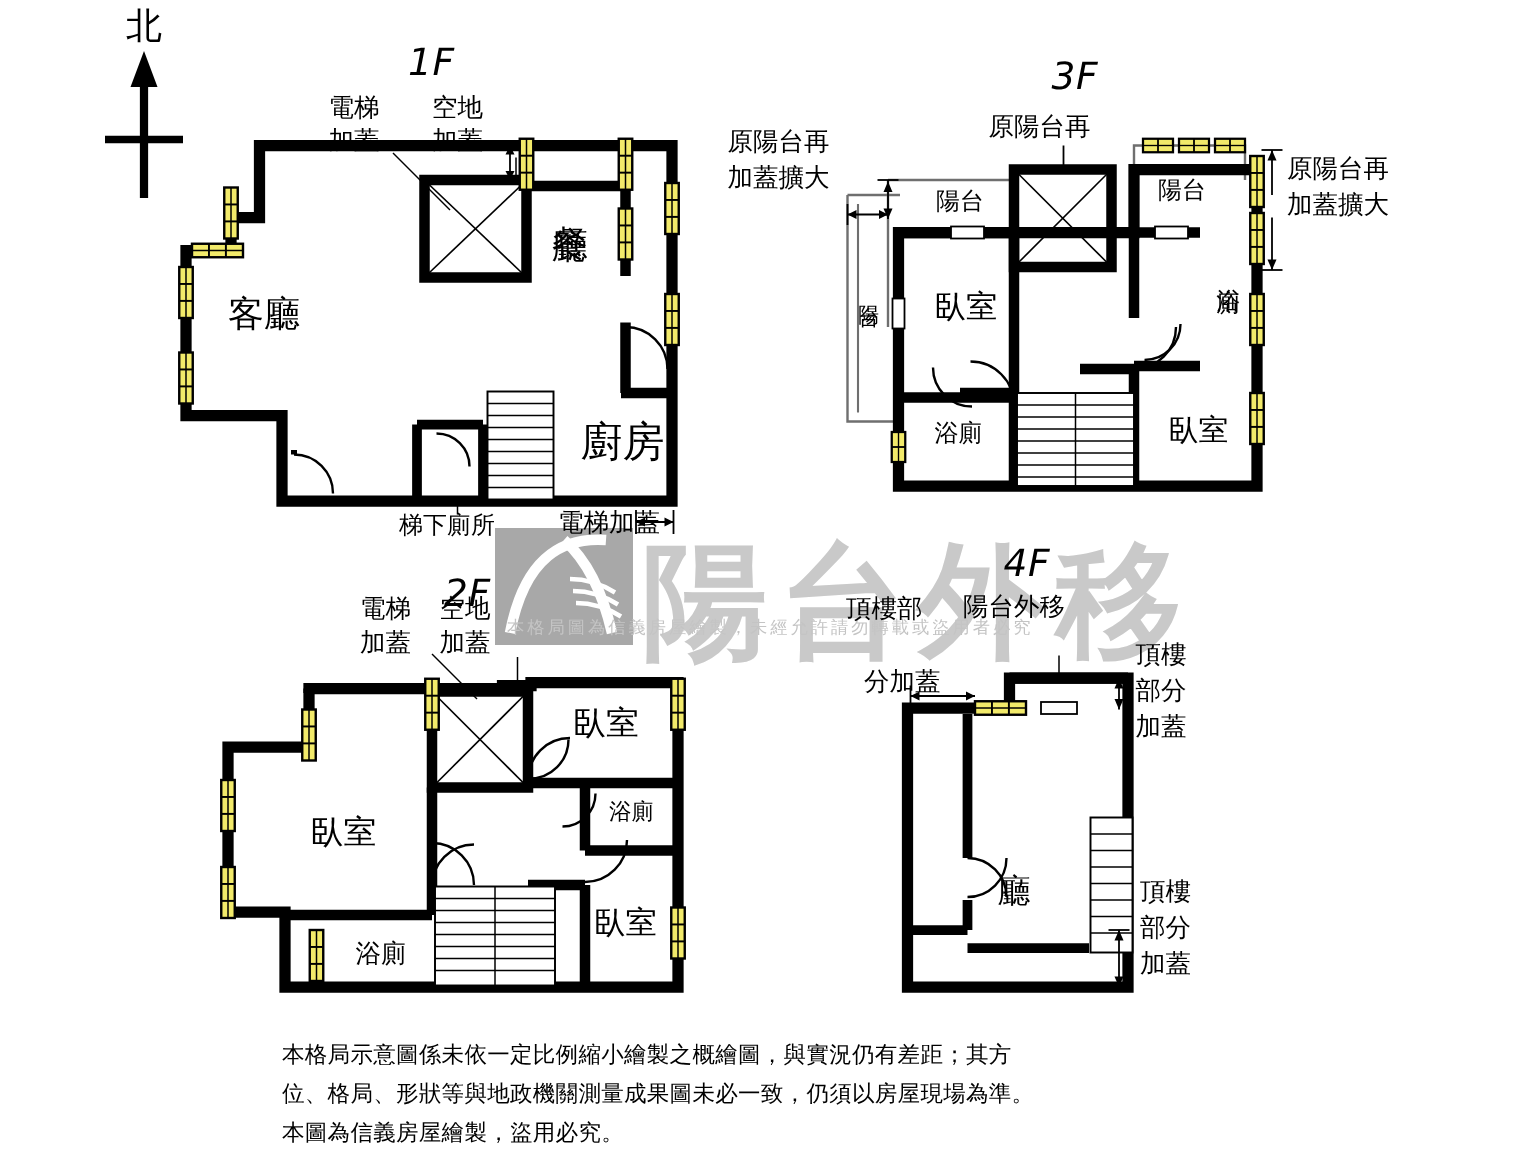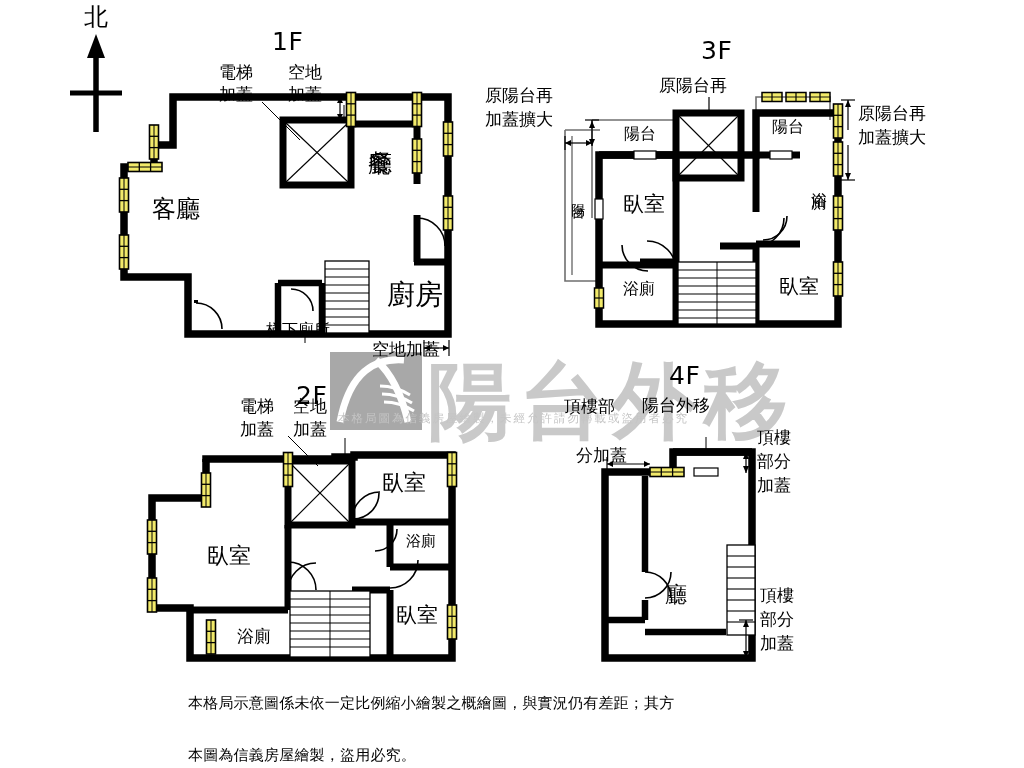--- a/index.html
+++ b/index.html
@@ -1,21 +1,21 @@
 <!DOCTYPE html>
 <html><head>
 <meta charset="utf-8">
 <style>
   html,body{margin:0;padding:0;background:#fff;}
   body{width:1024px;height:768px;position:relative;overflow:hidden;
        font-family:"DejaVu Sans","Liberation Sans",sans-serif;color:#000;}
   #stage{position:absolute;left:0;top:0;width:1024px;height:768px;}
   svg{position:absolute;left:0;top:0;width:1024px;height:768px;}
   .lbl{position:absolute;white-space:nowrap;line-height:1.12;}
-  .floor-tag{font-size:25px;font-weight:400;letter-spacing:.5px;}
+  .floor-tag{font-size:25px;font-weight:400;letter-spacing:.5px;font-style:italic;}
   .room{font-size:22px;text-align:center;}
   .room-sm{font-size:15px;}
   .room-xs{font-size:13px;}
   .note{font-size:17px;}
   .note-sm{font-size:15px;}
   .vert{writing-mode:vertical-rl;text-orientation:upright;}
   .disclaimer{position:absolute;font-size:15px;line-height:1.5;letter-spacing:.2px;}
   .wm-main{position:absolute;font-size:84px;color:#c9c9c9;font-weight:700;letter-spacing:8px;}
   .wm-sub{position:absolute;font-size:11.5px;color:#c4c4c4;letter-spacing:2px;}
   .wm-logo{position:absolute;}
@@ -310,23 +310,23 @@
 
   <div class="lbl note" style="left:288px;top:63px;">空地</div>
   <div class="lbl note" style="left:288px;top:85px;">加蓋</div>
 
   <div class="lbl room" style="left:152px;top:196px;font-size:24px;">客廳</div>
 
   <div class="lbl room vert" style="left:366px;top:131px;font-size:24px;">餐廳</div>
 
   <div class="lbl room" style="left:387px;top:279px;font-size:28px;">廚房</div>
 
-  <div class="lbl note-sm" style="left:266px;top:321px;font-size:16px;">梯下廁所</div>
-
-  <div class="lbl note-sm" style="left:372px;top:340px;font-size:17px;">空地加蓋</div>
+  <div class="lbl note-sm" style="left:266px;top:341px;font-size:16px;">梯下廁所</div>
+
+  <div class="lbl note-sm" style="left:372px;top:340px;font-size:17px;">電梯加蓋</div>
 
   <div class="lbl floor-tag" style="left:701px;top:37px;">3F</div>
 
   <div class="lbl note" style="left:659px;top:76px;">原陽台再</div>
 
   <div class="lbl note" style="left:485px;top:86px;">原陽台再</div>
   <div class="lbl note" style="left:485px;top:110px;">加蓋擴大</div>
 
   <div class="lbl note" style="left:858px;top:104px;">原陽台再</div>
   <div class="lbl note" style="left:858px;top:128px;">加蓋擴大</div>
@@ -374,15 +374,16 @@
   <div class="lbl note" style="left:757px;top:452px;">部分</div>
   <div class="lbl note" style="left:757px;top:476px;">加蓋</div>
 
   <div class="lbl note" style="left:760px;top:586px;">頂樓</div>
   <div class="lbl note" style="left:760px;top:610px;">部分</div>
   <div class="lbl note" style="left:760px;top:634px;">加蓋</div>
 
   <div class="lbl room" style="left:665px;top:583px;font-size:22px;">廳</div>
 
   <div class="disclaimer" style="left:188px;top:692px;">本格局示意圖係未依一定比例縮小繪製之概繪圖，與實況仍有差距；其方</div>
+  <div class="disclaimer" style="left:188px;top:718px;">位、格局、形狀等與地政機關測量成果圖未必一致，仍須以房屋現場為準。</div>
   <div class="disclaimer" style="left:188px;top:744px;">本圖為信義房屋繪製，盜用必究。</div>
 
 </div>
 
 </body></html>

